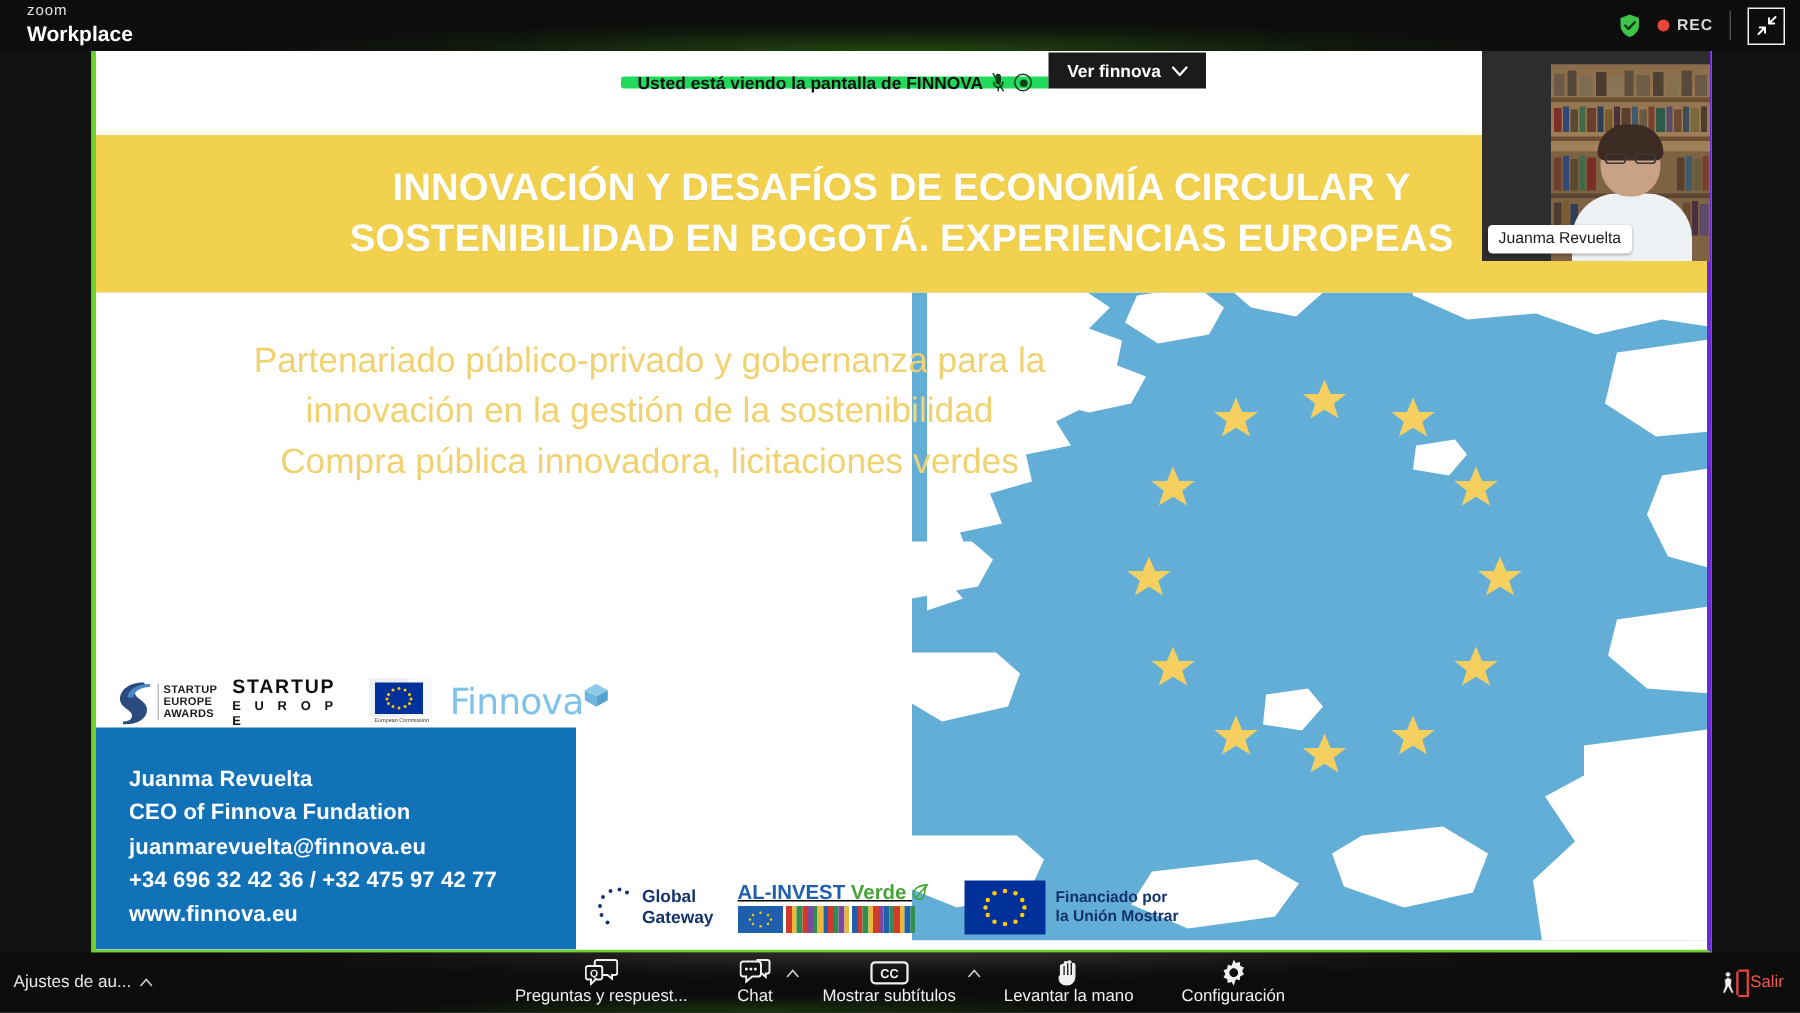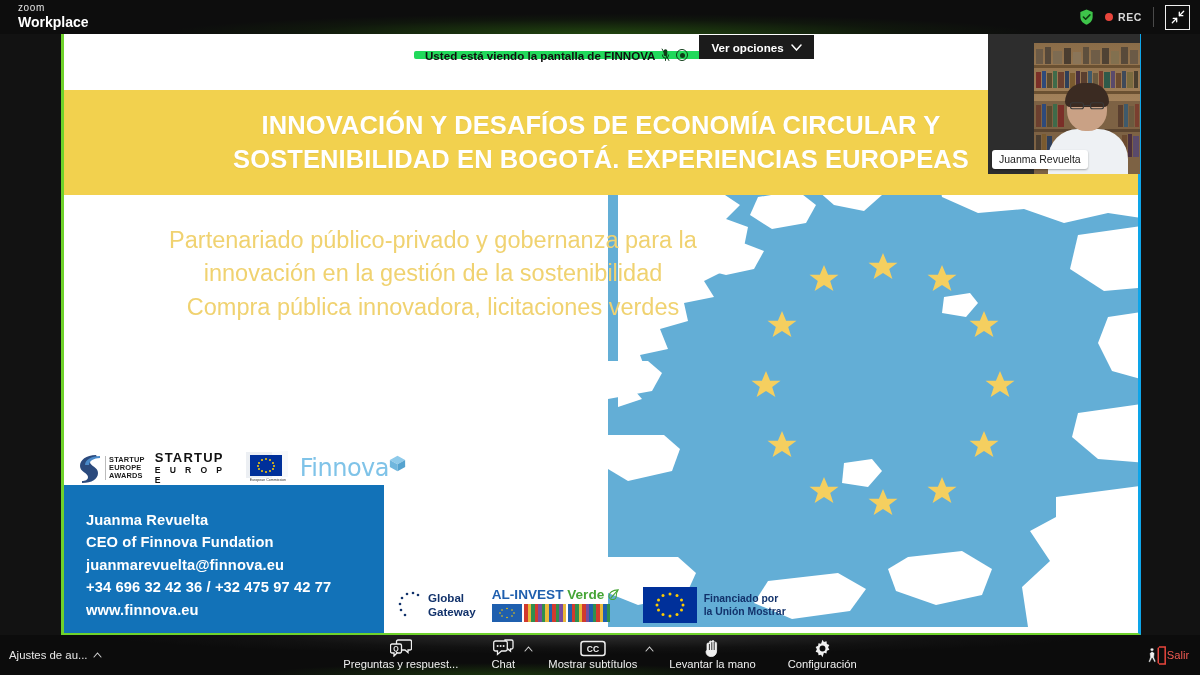--- a/index.html
+++ b/index.html
@@ -28,21 +28,21 @@
   .rec-txt { color:#d8d8d8; font-size:10.5px; font-weight:bold; letter-spacing:.6px; }
   .tr-div { width:1px; height:20px; background:#4a4a4a; }
   .fs-btn {
     width:25px; height:25px; border:1.5px solid #f0f0f0; background:transparent;
     display:flex; align-items:center; justify-content:center;
   }
 
   
   #share-frame {
     position:absolute; left:61px; top:34px; width:1080px; height:601px;
-    border-left:3px solid #6fd22b; border-right:3px solid #0ea5e9;
+    border-left:3px solid #6fd22b; border-right:3px solid #6d28d9;
     border-bottom:2px solid #6fd22b;
     background:#fff; overflow:hidden;
   }
   #slide { position:absolute; inset:0; background:#fff; overflow:hidden; }
 
   
   .title-band {
     position:absolute; left:0; top:56px; width:100%; height:105px;
     background:#f2d14e; display:flex; flex-direction:column;
     align-items:center; justify-content:center;
@@ -82,21 +82,21 @@
   .card {
     position:absolute; left:0; top:451px; width:320px; height:150px;
     background:#1272b8; color:#fff; padding:24px 0 0 22px;
   }
   .card div { font-size:14.7px; font-weight:bold; line-height:1.53; letter-spacing:.1px; }
 
   
   .funders { position:absolute; left:333px; top:545px; width:400px; height:52px; display:flex; align-items:center; gap:16px; }
   .gg { display:flex; align-items:center; gap:3px; }
   .gg-txt { font-size:11.6px; font-weight:bold; color:#12326b; line-height:1.18; }
-  .alv { width:135px; }
+  .alv { width:135px;text-decoration:underline; }
   .alv-top { font-size:13.6px; font-weight:bold; line-height:1; }
   .alv-a { color:#1f5fae; } .alv-v { color:#46a536; }
   .alv-bar { margin-top:3px; height:18px; display:flex; border:0; }
   .eu { display:flex; align-items:center; gap:7px; }
   .eu-flag { width:54px; height:36px; background:#00309a; position:relative; }
   .eu-txt { font-size:10.4px; font-weight:bold; color:#12326b; line-height:1.25; }
 
   
   #share-notice {
     position:absolute; left:414px; top:35px; display:flex; align-items:stretch; height:24px; z-index:30;
@@ -446,21 +446,21 @@
         <rect x="3" y="1" width="4" height="8" rx="2" fill="#0f3d18"></rect>
         <path d="M1.5 7 a3.5 4 0 0 0 7 0" stroke="#0f3d18" stroke-width="1.1" fill="none"></path>
         <path d="M5 11 v3" stroke="#0f3d18" stroke-width="1.1"></path>
         <path d="M1 0.5 L9 14" stroke="#0f3d18" stroke-width="1.1"></path>
       </svg>
       <span class="rec-ring">
           <i></i>
         </span>
     </div>
     <div class="notice-dark">
-      <span>Ver opciones</span>
+      <span>Ver finnova</span>
       <svg width="11" height="7" viewBox="0 0 11 7">
         <path d="M1 1 L5.5 6 L10 1" stroke="#fff" stroke-width="1.5" fill="none" stroke-linecap="round"></path>
       </svg>
     </div>
   </div>
 
   <div id="thumb">
     <div id="thumb-video">
       <div class="shelf">
         <div class="books" style="top:2px">

